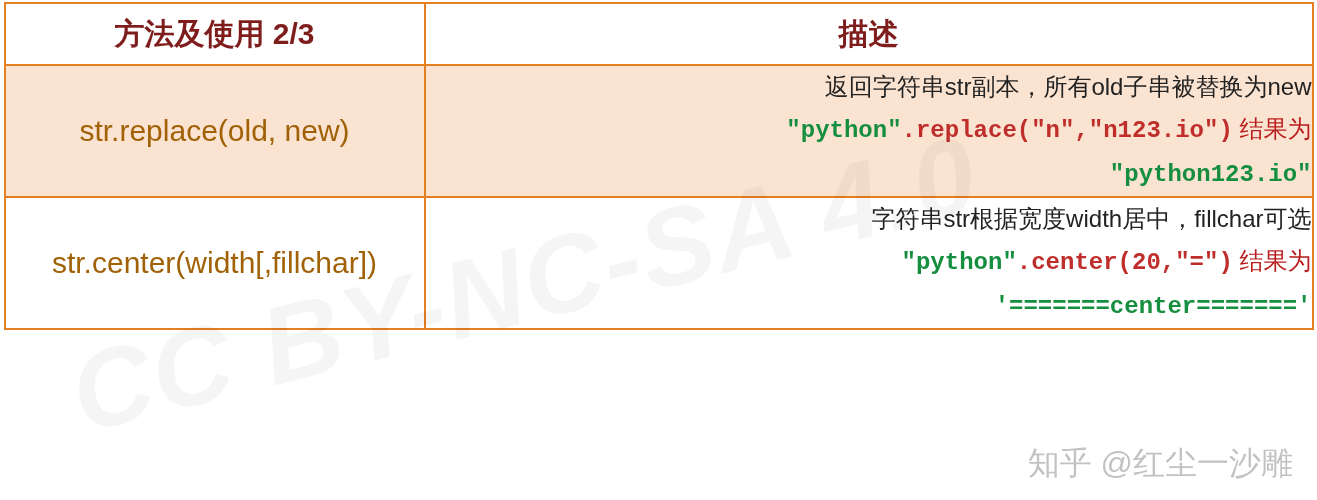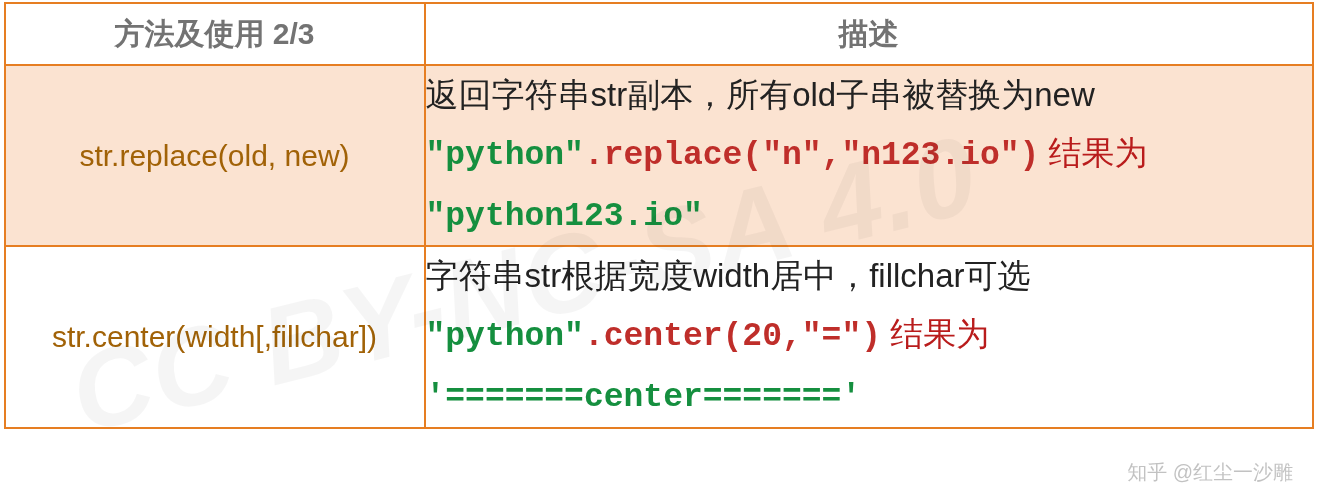--- a/index.html
+++ b/index.html
@@ -17,40 +17,40 @@
     margin: 2px auto 0 auto;
     border-collapse: collapse;
   }
   .tbl th, .tbl td {
     border: 2px solid #e67e22;
     padding: 0;
   }
   .tbl th {
     font-size: 30px;
     font-weight: 700;
-    color: #737373;
+    color: #7f1d1d;
     background: #fff;
     height: 62px;
     vertical-align: middle;
     text-align: center;
   }
   .col-method { width: 420px; }
   .col-desc { }
   .method-cell {
     font-size: 30px;
     color: #a16207;
     text-align: center;
     vertical-align: middle;
     padding: 8px 6px;
     font-weight: 400;
   }
   .desc-cell {
-    font-size: 33px;
+    font-size: 24px;
     color: #222;
-    text-align: left;
+    text-align: right;
     vertical-align: top;
     padding: 18px 16px 18px 18px;
     line-height: 1.75;
     font-weight: 400;
   }
   .row-hl .method-cell, .row-hl .desc-cell {
     background: #fbe3d1;
   }
   .code { font-family: Consolas, "Courier New", monospace; font-weight: 700; }
   .c-green { color: #158f3f; }
@@ -66,21 +66,21 @@
     font-weight: 700;
     transform: rotate(-14deg);
     pointer-events: none;
     white-space: nowrap;
     letter-spacing: 2px;
   }
   .watermark-zh {
     position: absolute;
     right: 24px;
     bottom: 14px;
-    font-size: 20px;
+    font-size: 32px;
     color: rgba(120,120,120,0.45);
     pointer-events: none;
     white-space: nowrap;
     font-weight: 400;
   }
 </style>
 </head>
 <body>
 
 <div class="watermark-cc">CC BY-NC-SA 4.0</div>

